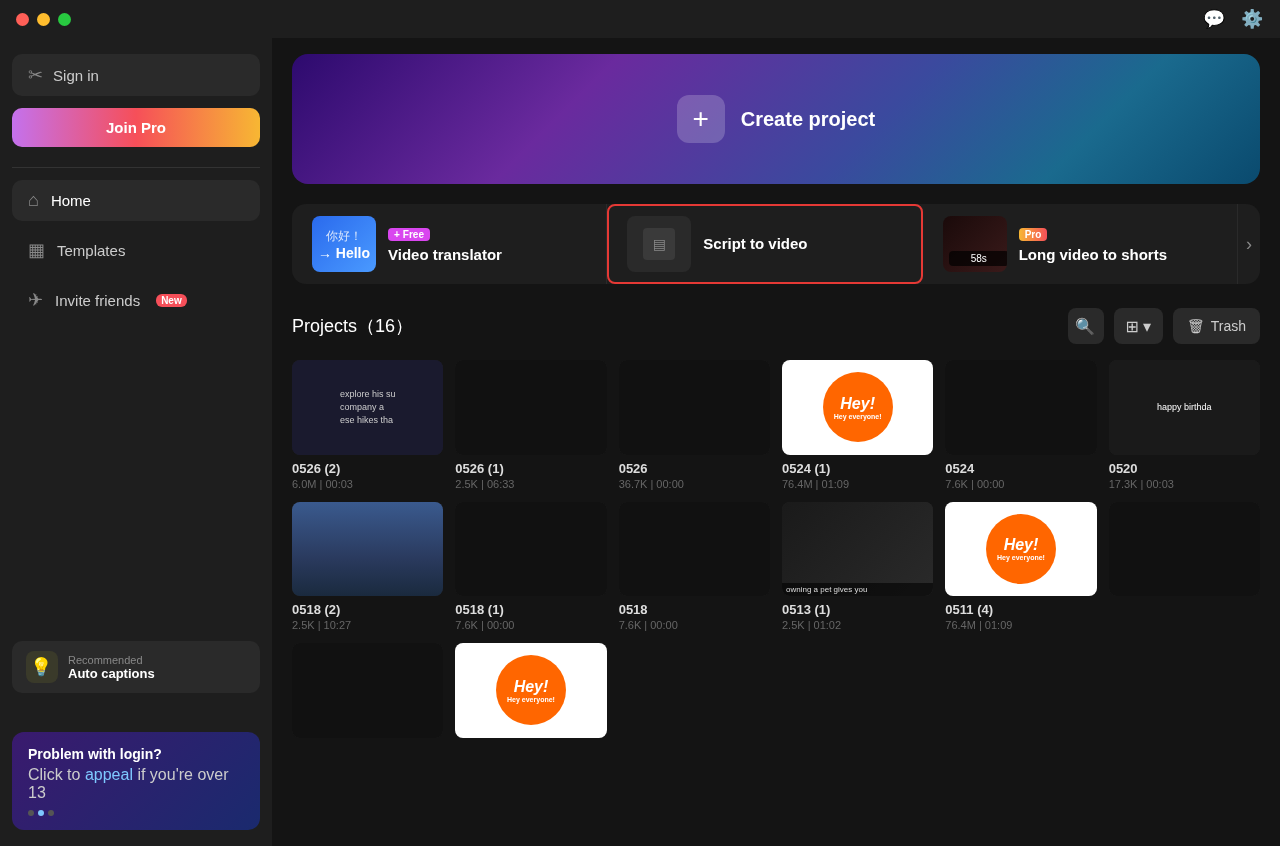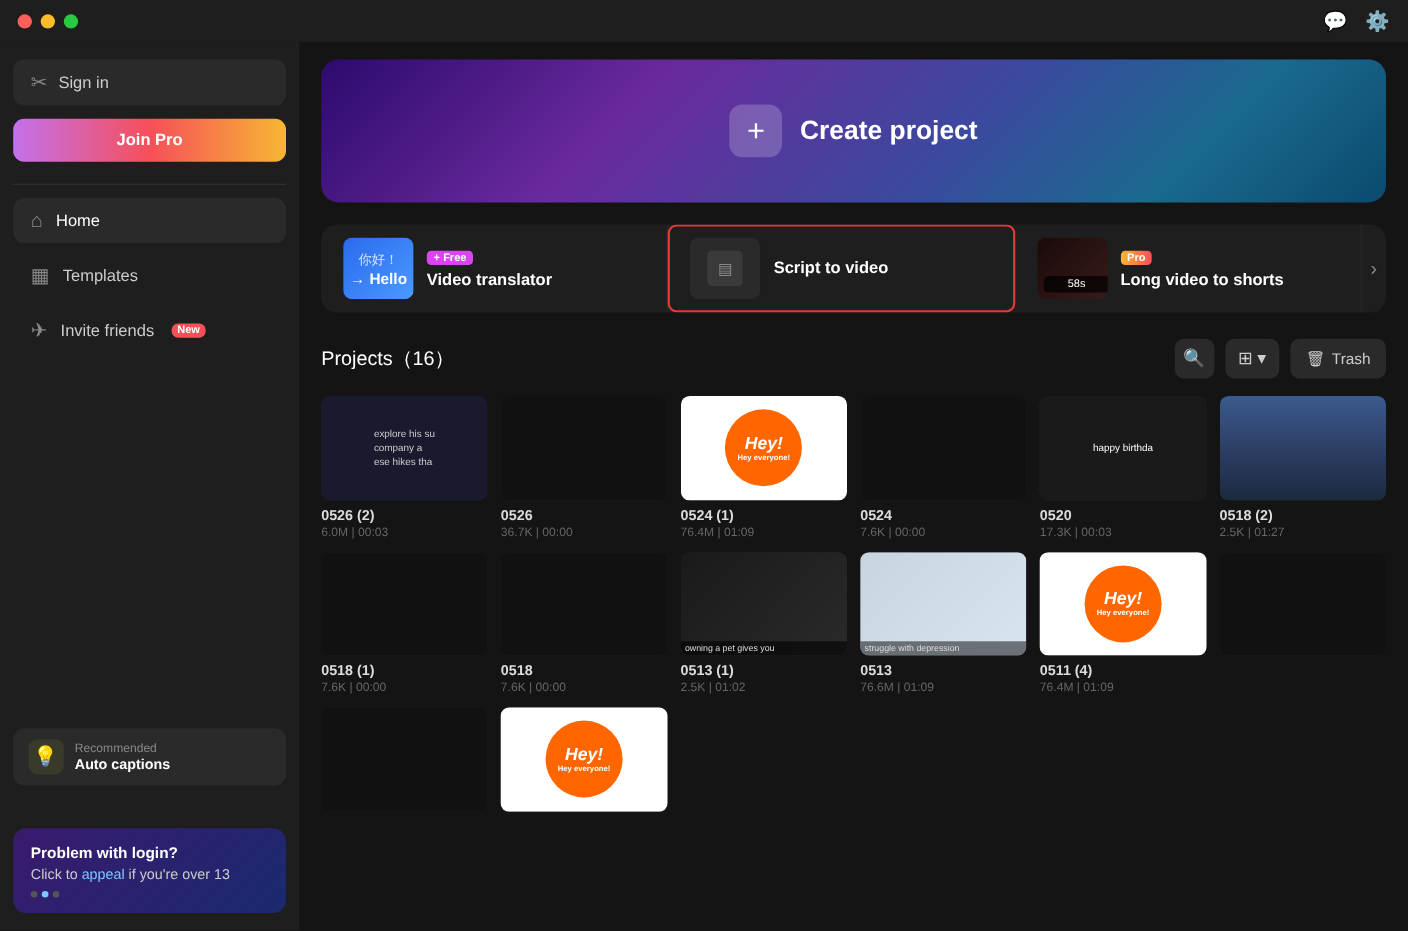--- a/index.html
+++ b/index.html
@@ -170,21 +170,21 @@
       cursor: pointer;
       margin-top: 23px;
     }
     .problem-title {
       font-size: 14px;
       font-weight: 700;
       color: #fff;
       margin-bottom: 4px;
     }
     .problem-desc {
-      font-size: 13px;
+      font-size: 16px;
       color: #ccc;
     }
     .problem-desc a {
       color: #7ec8ff;
       text-decoration: none;
     }
     .problem-dots {
       display: flex;
       gap: 4px;
       margin-top: 8px;
@@ -224,21 +224,21 @@
       height: 48px;
       background: rgba(255,255,255,0.2);
       border-radius: 12px;
       display: flex;
       align-items: center;
       justify-content: center;
       font-size: 28px;
       color: #fff;
     }
     .create-banner-text {
-      font-size: 24px;
+      font-size: 20px;
       font-weight: 700;
       color: #fff;
     }
 
     
     .features-row {
       display: flex;
       gap: 0;
       margin-bottom: 24px;
       background: #1e1e1e;
@@ -649,20 +649,27 @@
       <div class="project-card">
         <div class="project-thumb">
           <div class="project-thumb-inner thumb-explore" style="font-size:9px; color:#ccc; padding:6px; line-height:1.4; background:#1a1a2e; overflow:hidden;">
             explore his su<br>company a<br>ese hikes tha
           </div>
         </div>
         <div class="project-name">0526 (2)</div>
         <div class="project-meta">6.0M | 00:03</div>
       </div>
 
+      <div class="project-card">
+        <div class="project-thumb">
+          <div class="project-thumb-inner thumb-black"></div>
+        </div>
+        <div class="project-name">0526 (1)</div>
+        <div class="project-meta">2.5K | 06:33</div>
+      </div>
 
       <div class="project-card">
         <div class="project-thumb">
           <div class="project-thumb-inner thumb-black"></div>
         </div>
         <div class="project-name">0526</div>
         <div class="project-meta">36.7K | 00:00</div>
       </div>
 
       <div class="project-card">
@@ -696,21 +703,21 @@
         <div class="project-meta">17.3K | 00:03</div>
       </div>
 
       <div class="project-card">
         <div class="project-thumb">
           <div class="project-thumb-inner" style="background: linear-gradient(180deg, #2a4a7e 0%, #1a3a6e 100%); display:flex; align-items:flex-end; justify-content:center; overflow:hidden;">
             <div style="width:100%; height:100%; background: linear-gradient(180deg, #3a5a8e 0%, #2a3a5e 60%, #1a2a3e 100%);"></div>
           </div>
         </div>
         <div class="project-name">0518 (2)</div>
-        <div class="project-meta">2.5K | 01:27</div>
+        <div class="project-meta">2.5K | 10:27</div>
       </div>
 
       <div class="project-card">
         <div class="project-thumb">
           <div class="project-thumb-inner thumb-black"></div>
         </div>
         <div class="project-name">0518 (1)</div>
         <div class="project-meta">7.6K | 00:00</div>
       </div>
 
@@ -725,29 +732,20 @@
       <div class="project-card">
         <div class="project-thumb">
           <div class="project-thumb-inner" style="background: linear-gradient(135deg, #1a1a1a, #2a2a2a); position:relative;">
             <div style="position:absolute; bottom:0; left:0; right:0; background:rgba(0,0,0,0.6); font-size:8px; color:#ddd; padding:2px 4px; text-align:left;">owning a pet gives you</div>
           </div>
         </div>
         <div class="project-name">0513 (1)</div>
         <div class="project-meta">2.5K | 01:02</div>
       </div>
 
-      <div class="project-card">
-        <div class="project-thumb">
-          <div class="project-thumb-inner" style="background: linear-gradient(135deg, #c8d4e0, #d8e4f0); position:relative;">
-            <div style="position:absolute; bottom:0; left:0; right:0; background:rgba(0,0,0,0.5); font-size:8px; color:#ddd; padding:2px 4px;">struggle with depression</div>
-          </div>
-        </div>
-        <div class="project-name">0513</div>
-        <div class="project-meta">76.6M | 01:09</div>
-      </div>
 
       <div class="project-card">
         <div class="project-thumb">
           <div class="project-thumb-inner" style="background:#fff; display:flex; align-items:center; justify-content:center;">
             <div class="hey-bubble">
               <span class="hey-text">Hey!</span>
               <span class="hey-sub">Hey everyone!</span>
             </div>
           </div>
         </div>

